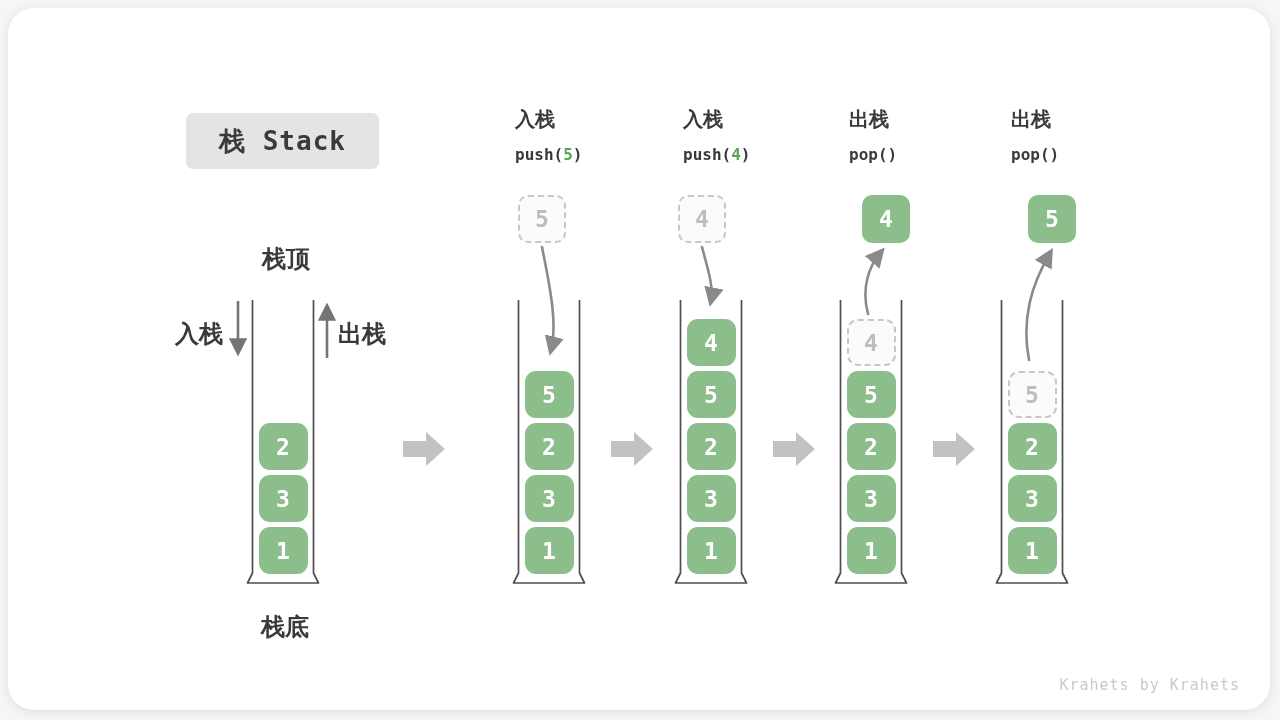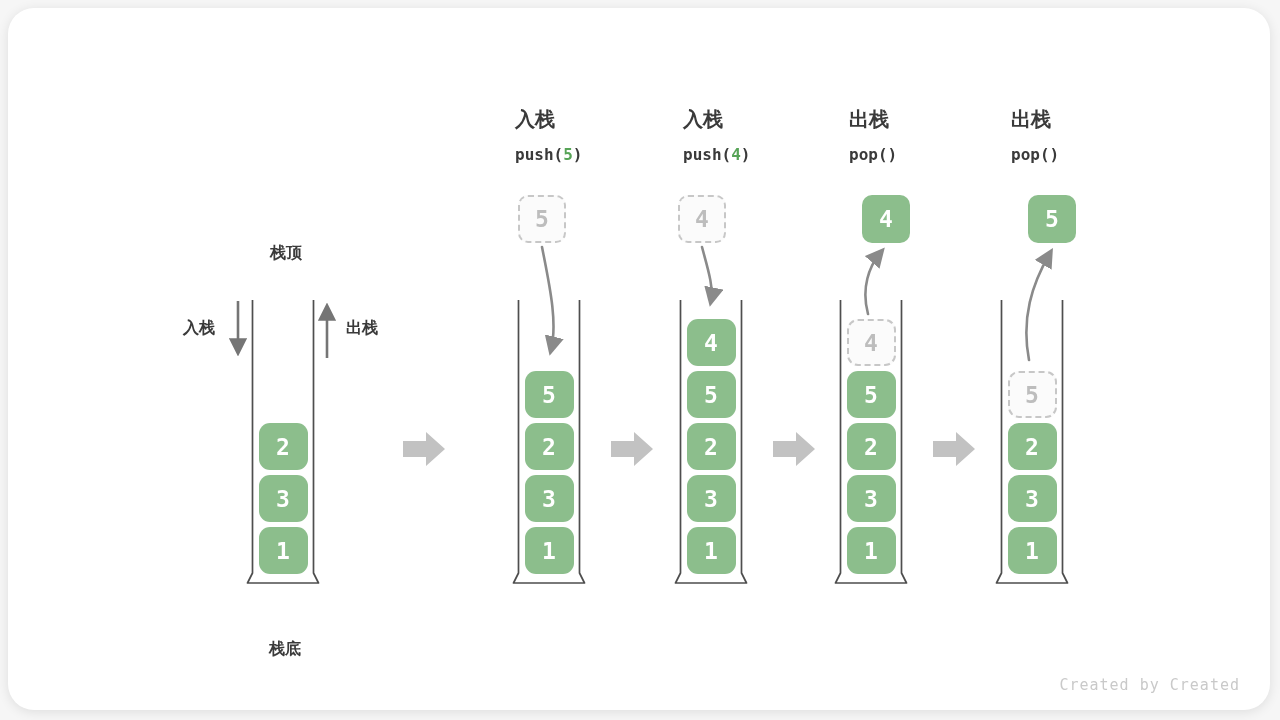--- a/index.html
+++ b/index.html
@@ -14,21 +14,21 @@
   }
   .title-badge {
     position:absolute; left:186px; top:113px; width:193px; height:56px;
     background:#E4E4E4; border-radius:7px;
     display:flex; align-items:center; justify-content:center;
     font-family:"DejaVu Sans Mono", monospace;
     font-size:26px; font-weight:600; color:#3A3A3A; letter-spacing:1px;
   }
   .zh-label {
     position:absolute; transform:translateX(-50%);
-    font-weight:700; font-size:16px; color:#3A3A3A; white-space:nowrap;
+    font-weight:700; font-size:24px; color:#3A3A3A; white-space:nowrap;
   }
   .step-header { position:absolute; top:107px; }
   .step-header .zh {
     font-size:20px; font-weight:700; color:#3A3A3A; line-height:24px;
   }
   .step-header .code {
     margin-top:11px; font-family:"DejaVu Sans Mono", monospace;
     font-size:16px; font-weight:600; color:#3A3A3A; line-height:26px;
     white-space:nowrap;
   }
@@ -48,25 +48,28 @@
     color:#C9C9C9; letter-spacing:1px;
   }
   svg.overlay { position:absolute; left:0; top:0; pointer-events:none; }
 </style>
 </head>
 <body>
 
 <div class="stage">
   <div class="card"></div>
 
+  <div class="title-badge">
+    <span>栈 Stack</span>
+  </div>
 
   <div class="zh-label" style="left:286px; top:243px;">栈顶</div>
   <div class="zh-label" style="left:199px; top:318px;">入栈</div>
   <div class="zh-label" style="left:362px; top:318px;">出栈</div>
-  <div class="zh-label" style="left:285px; top:611px;margin-top:28px;">栈底</div>
+  <div class="zh-label" style="left:285px; top:611px;">栈底</div>
 
   <div id="steps-layer">
       <div class="box solid" style="left: 258.5px; top: 423px;">
         <span>2</span>
       </div>
       <div class="box solid" style="left: 258.5px; top: 475px;">
         <span>3</span>
       </div>
       <div class="box solid" style="left: 258.5px; top: 527px;">
         <span>1</span>
@@ -178,14 +181,14 @@
         <path d="M 868,314 C 861,288 869,266 881,252" fill="none" stroke="#8A8A8A" stroke-width="2.6" stroke-linecap="round" marker-end="url(#ah-curve)"></path>
         <path d="M 1001.5,300 L 1001.5,573 L 996.5,583 L 1067.5,583 L 1062.5,573 L 1062.5,300" fill="none" stroke="#4E4E4E" stroke-width="1.7" stroke-linejoin="round"></path>
         <path d="M 1029,360 C 1021,318 1032,284 1050,253" fill="none" stroke="#8A8A8A" stroke-width="2.6" stroke-linecap="round" marker-end="url(#ah-curve)"></path>
         <path d="M 403,441 L 426,441 L 426,432 L 445,449 L 426,466 L 426,457 L 403,457 Z" fill="#C2C2C2"></path>
         <path d="M 611,441 L 634,441 L 634,432 L 653,449 L 634,466 L 634,457 L 611,457 Z" fill="#C2C2C2"></path>
         <path d="M 773,441 L 796,441 L 796,432 L 815,449 L 796,466 L 796,457 L 773,457 Z" fill="#C2C2C2"></path>
         <path d="M 933,441 L 956,441 L 956,432 L 975,449 L 956,466 L 956,457 L 933,457 Z" fill="#C2C2C2"></path>
       </g>
   </svg>
 
-  <div class="watermark">Created by Created</div>
+  <div class="watermark">Krahets by Krahets</div>
 </div>
 
 </body></html>

